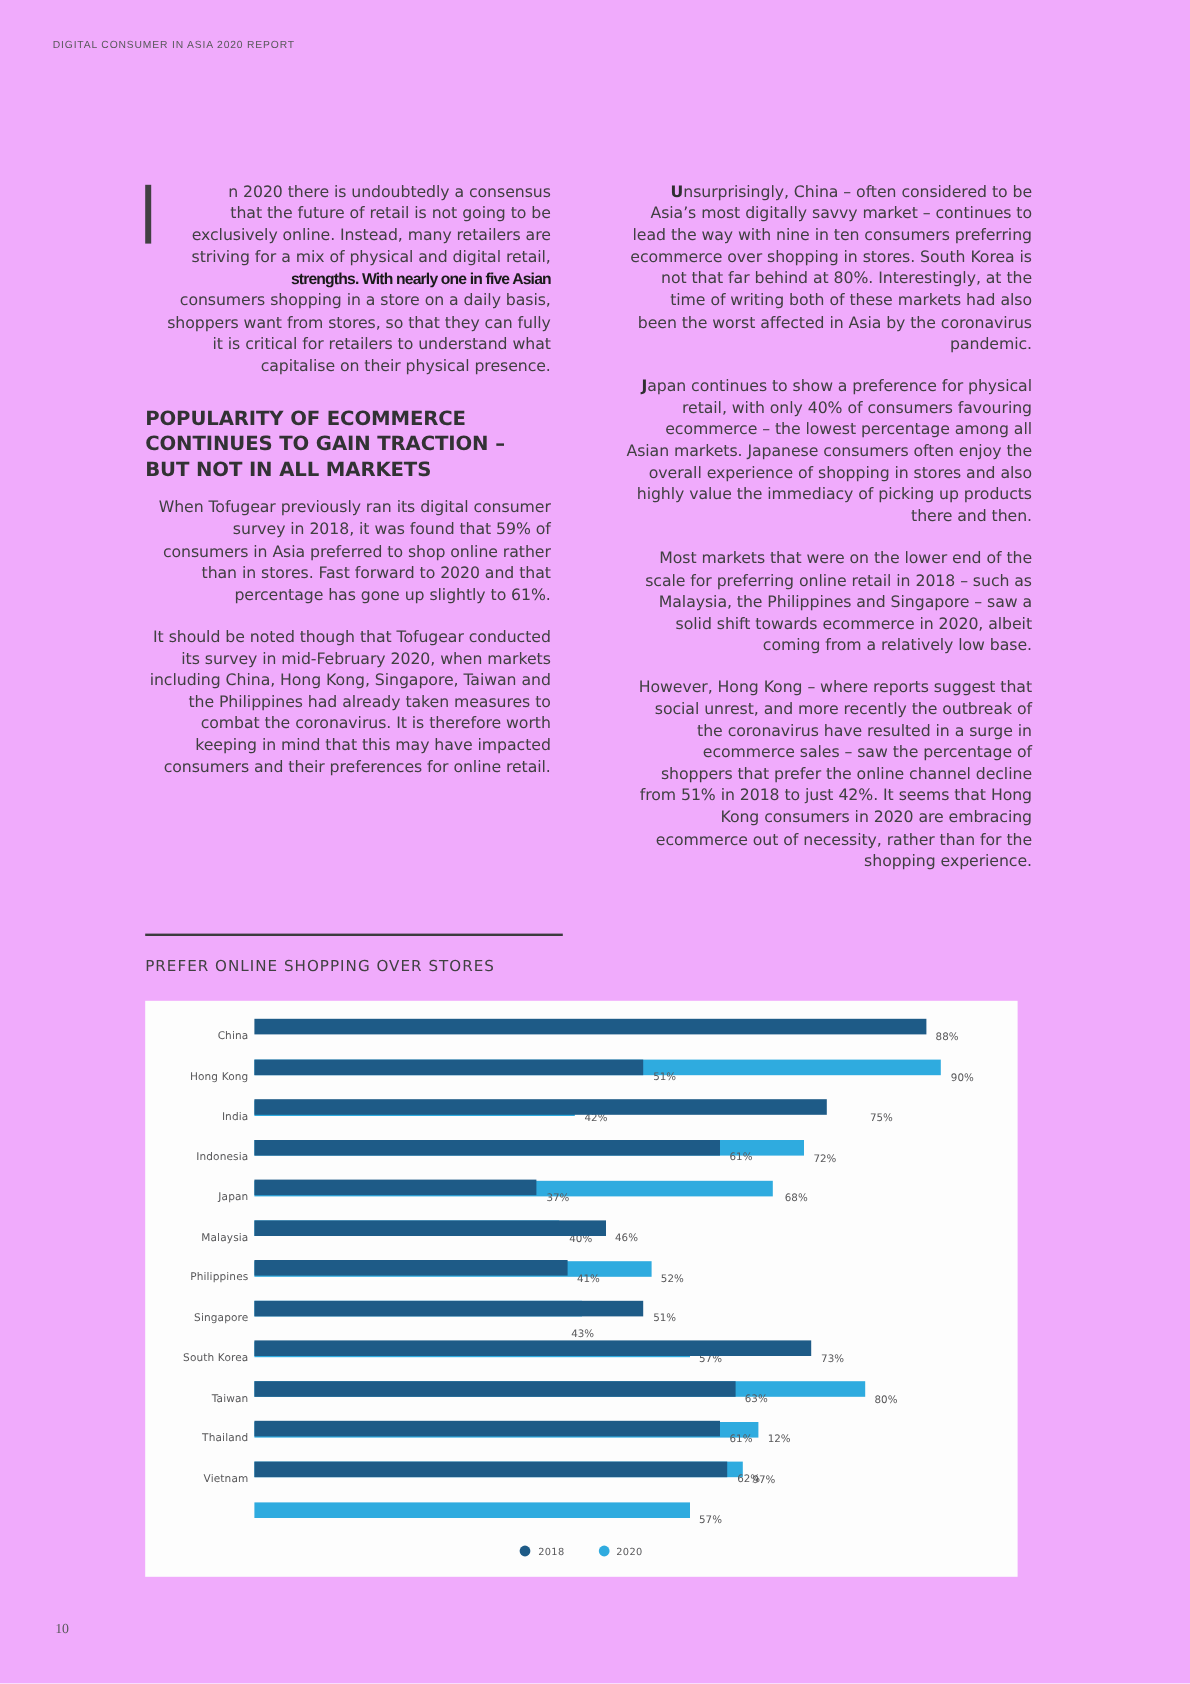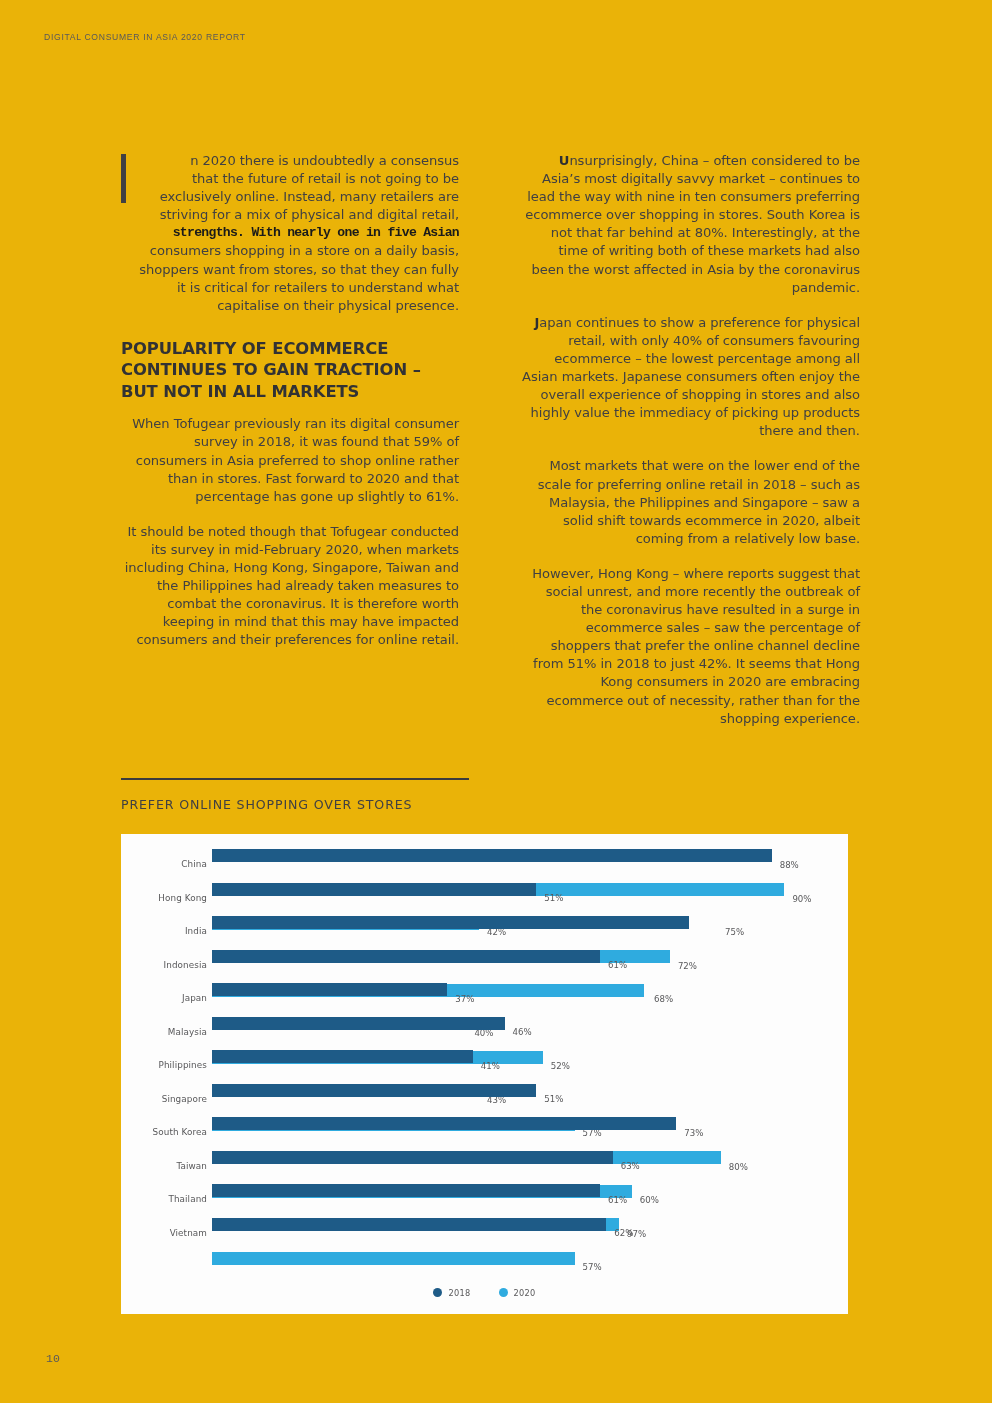--- a/index.html
+++ b/index.html
@@ -8,21 +8,21 @@
     background: #ffffff;
   }
   body {
     font-family: "Liberation Sans", sans-serif;
     color: #3a3a3a;
   }
   .page {
     position: relative;
     width: 992px;
     height: 1403px;
-    background: #eab308;
+    background: #f0abfc;
     overflow: hidden;
   }
 
   
   .running-header {
     position: absolute;
     left: 44px;
     top: 32px;
     font-size: 8.6px;
     letter-spacing: 0.7px;
@@ -68,21 +68,21 @@
   }
   .dropcap-wrap p.body {
     
   }
   .first-para .indent-lines {
     display: block;
     padding-left: 11px;
   }
   
   .odd-run {
-    font-family: Liberation Mono, monospace;
+    font-family: Liberation Sans, sans-serif;
     font-weight: bold;
     font-stretch: condensed;
     letter-spacing: -0.7px;
     color: #1a1a1a;
   }
   .lead-cap {
     font-weight: bold;
     color: #2f2f31;
   }
 
@@ -209,21 +209,21 @@
     letter-spacing: 0.3px;
   }
 
   
   .folio {
     position: absolute;
     left: 46px;
     top: 1352px;
     font-size: 11.5px;
     color: #58585a;
-    font-family: Liberation Mono, monospace;
+    font-family: Liberation Serif, serif;
   }
 </style>
 </head>
 <body>
 
 <div class="page">
 
   <div class="running-header">DIGITAL CONSUMER IN ASIA 2020 REPORT</div>
 
   <div class="columns">
@@ -345,21 +345,21 @@
           </div>
           <div class="group">
             <div class="cat-label">Philippines</div>
             <div class="bars">
               <div class="barrow r1">
                 <div class="bar s2018" style="width: 260.76px;"></div>
                 <span class="bar-val" style="left: 268.76px;">41%</span>
               </div>
               <div class="barrow r2">
                 <div class="bar s2020" style="width: 273.48px;"></div>
-                <span class="bar-val" style="left: 275px;">43%</span>
+                <span class="bar-val" style="left: 264px; margin-top: 12px;">43%</span>
               </div>
             </div>
           </div>
           <div class="group">
             <div class="cat-label">Singapore</div>
             <div class="bars">
               <div class="barrow r1">
                 <div class="bar s2018" style="width: 324.36px;"></div>
                 <span class="bar-val" style="left: 332.36px;">51%</span>
               </div>
@@ -384,21 +384,21 @@
           </div>
           <div class="group">
             <div class="cat-label">Taiwan</div>
             <div class="bars">
               <div class="barrow r1">
                 <div class="bar s2018" style="width: 400.68px;"></div>
                 <span class="bar-val" style="left: 408.68px;">63%</span>
               </div>
               <div class="barrow r2">
                 <div class="bar s2020" style="width: 419.76px;"></div>
-                <span class="bar-val" style="left: 427.76px;">60%</span>
+                <span class="bar-val" style="left: 427.76px;">12%</span>
               </div>
             </div>
           </div>
           <div class="group">
             <div class="cat-label">Thailand</div>
             <div class="bars">
               <div class="barrow r1">
                 <div class="bar s2018" style="width: 387.96px;"></div>
                 <span class="bar-val" style="left: 395.96px;">61%</span>
               </div>

